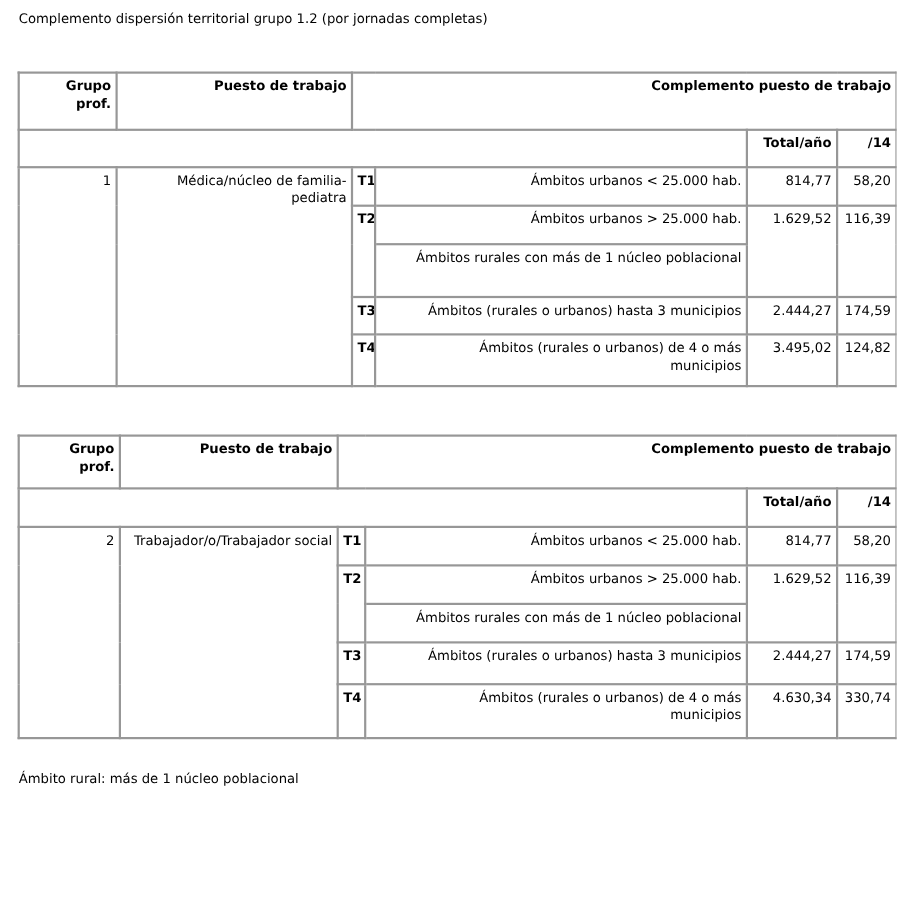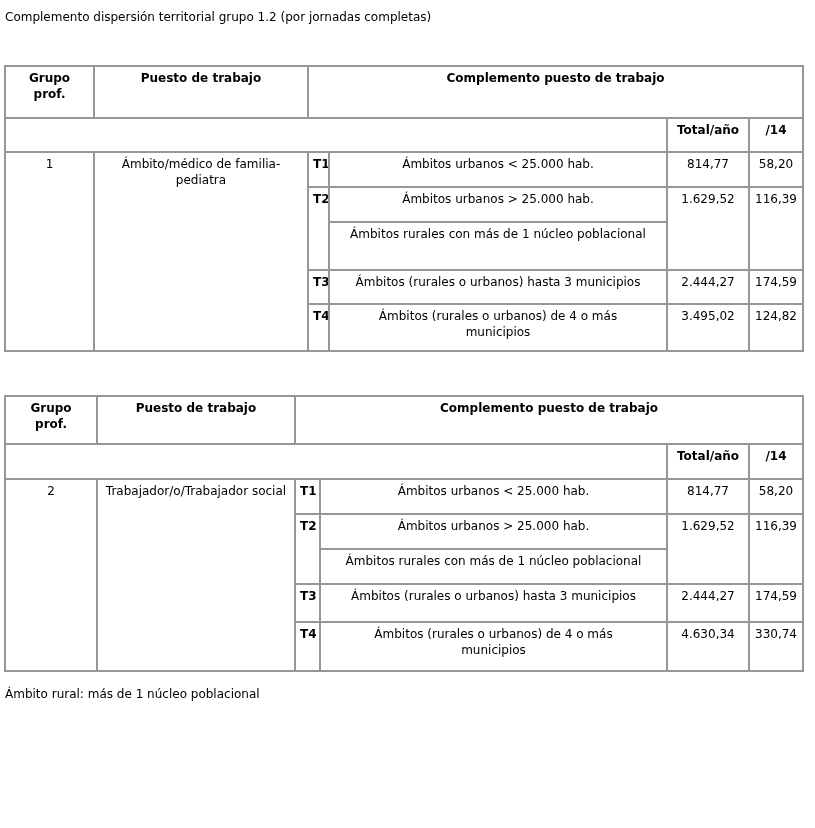--- a/index.html
+++ b/index.html
@@ -2,41 +2,41 @@
 <html><head>
 <meta charset="utf-8">
 <style>
   * { margin:0; padding:0; box-sizing:border-box; }
   html,body { background:#ffffff; }
   body {
     width:815px; height:828px; overflow:hidden;
     font-family:"DejaVu Sans","Liberation Sans",sans-serif;
     font-size:12px; color:#000000;
   }
-  .page { padding:10px 8px 0 4px; }
+  .page { padding:10px 8px 0 16px; }
   p { line-height:15px; }
   .doc-title { margin-left:1px; }
   .footnote { margin-left:1px; }
   .title-2 { margin-top:57px; }
   .foot-1 { margin-top:17px; }
-  .foot-2 { margin-top:15px; }
+  .foot-2 { margin-top:29px; }
 
   table.disp-table {
     border-collapse:collapse;
     table-layout:fixed;
     width:798px;
     border:2px solid #8f8f8f;
   }
   .t1 { margin-top:40px; }
   .t2 { margin-top:43px; }
   .disp-table th, .disp-table td {
     border:2px solid #979797;
     vertical-align:top;
     padding:3px 4px;
-    text-align:center;
+    text-align:right;
     line-height:16px;
     overflow:hidden;
   }
   .disp-table th { font-weight:bold; }
   .vmid { vertical-align:middle; }
   .grupo { text-align:center; }
   .tcode { text-align:center; padding:3px 1px;font-weight:bold; }
   .num { text-align:right; padding-right:5px;margin-left:38px; }
   .narrow { display:inline-block; max-width:64px; }
   .wrap300 { display:inline-block; max-width:300px; }
@@ -63,21 +63,21 @@
         <th>Puesto de trabajo</th>
         <th colspan="4">Complemento puesto de trabajo</th>
       </tr>
       <tr style="height:34px">
         <td colspan="4"></td>
         <th class="vmid">Total/año</th>
         <th class="vmid">/14</th>
       </tr>
       <tr style="height:35px">
         <td class="grupo" rowspan="5">1</td>
-        <td rowspan="5">Ámbito/médico de familia-pediatra</td>
+        <td rowspan="5">Médica/núcleo de familia-pediatra</td>
         <td class="tcode">T1</td>
         <td>Ámbitos urbanos &lt; 25.000 hab.</td>
         <td class="num">814,77</td>
         <td class="num">58,20</td>
       </tr>
       <tr style="height:35px">
         <td class="tcode" rowspan="2">T2</td>
         <td>Ámbitos urbanos &gt; 25.000 hab.</td>
         <td class="num" rowspan="2">1.629,52</td>
         <td class="num" rowspan="2">116,39</td>

